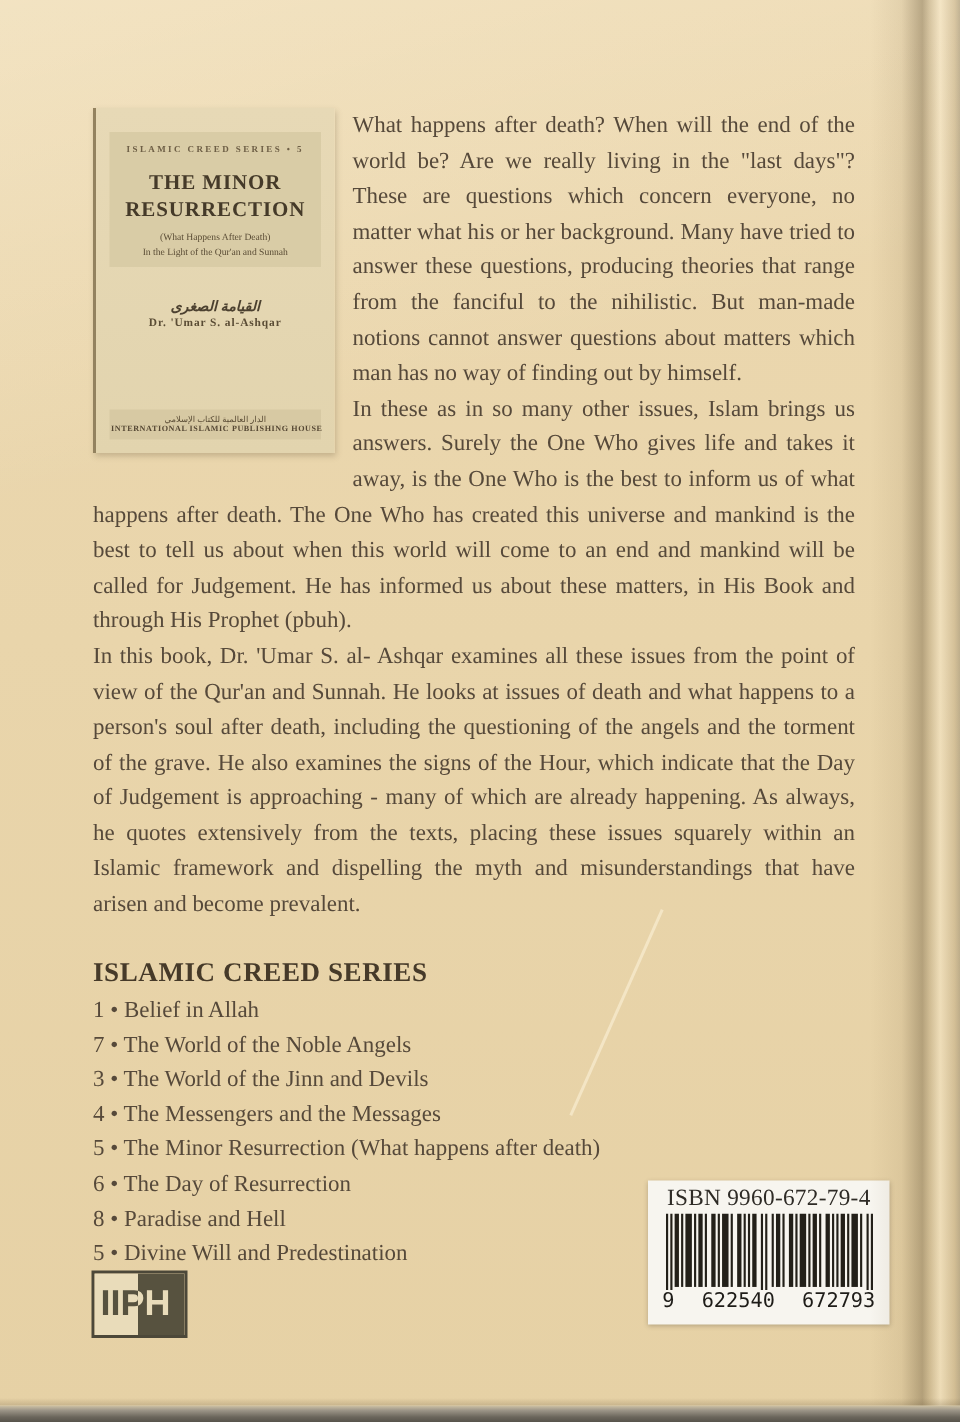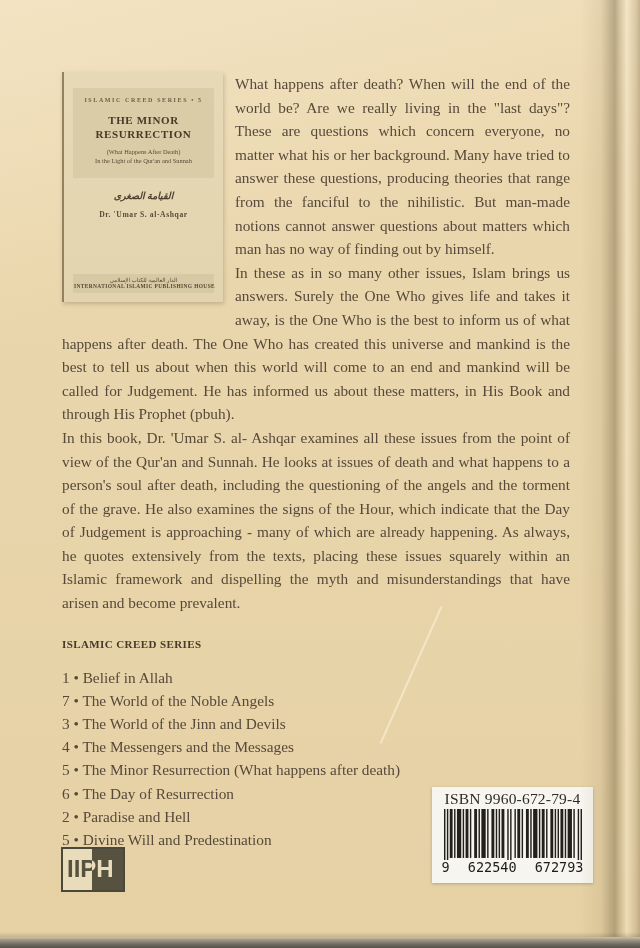--- a/index.html
+++ b/index.html
@@ -67,21 +67,21 @@
     box-sizing: border-box;
   }
   .thumb-series {
     font-family: "Liberation Serif", serif;
     font-size: 6px; font-weight: bold; letter-spacing: 1.6px;
     color: #6e5f46;
     white-space: nowrap;
   }
   .thumb-title {
     margin-top: 11px;
-    font-size: 11px; font-weight: bold; line-height: 1.25;
+    font-size: 14px; font-weight: bold; line-height: 1.25;
     letter-spacing: 0.6px;
     color: #453a29;
   }
   .thumb-sub { margin-top: 5px; font-size: 6.4px; line-height: 1.55; color: #5a4c35; }
   .thumb-arabic { margin-top: 24px; font-size: 9.5px; font-weight: bold; color: #4c4130; font-style: italic; }
   .thumb-author {
     position: absolute; left: 0; right: 0; top: 138px;
     font-size: 7.6px; font-weight: bold; letter-spacing: 0.6px; color: #5a4c35;
   }
   .thumb-pub-band {
@@ -97,22 +97,22 @@
     margin: 0;
     font-size: 15.3px;
     line-height: 23.6px;
     text-align: justify;
     color: #56493a;
   }
 
   
   .series { margin-top: 23px; }
   .series-heading {
-    font-size: 11px; font-weight: bold; letter-spacing: 0.4px;
-    color: #463a29; margin-bottom: 16px;
+    font-size: 18px; font-weight: bold; letter-spacing: 0.4px;
+    color: #463a29; margin-bottom: 3px;
   }
   .series ul { list-style: none; margin: 0; padding: 0; }
   .series li {
     font-size: 15.3px; line-height: 23.2px; color: #56493a;
   }
 
   
   .iiph-logo {
     position: absolute; left: 61px; top: 847px;
     width: 64px; height: 45px;
@@ -193,21 +193,21 @@
 
     <div class="series">
       <div class="series-heading">ISLAMIC CREED SERIES</div>
       <ul>
         <li>1 • Belief in Allah</li>
         <li>7 • The World of the Noble Angels</li>
         <li>3 • The World of the Jinn and Devils</li>
         <li>4 • The Messengers and the Messages</li>
         <li>5 • The Minor Resurrection (What happens after death)</li>
         <li>6 • The Day of Resurrection</li>
-        <li>2 • Paradise and Hell</li>
+        <li>8 • Paradise and Hell</li>
         <li>5 • Divine Will and Predestination</li>
       </ul>
     </div>
   </div>
 
   <div class="iiph-logo">
     <div class="iiph-half left">
       <span class="iiph-text">IIPH</span>
     </div>
     <div class="iiph-half right">

